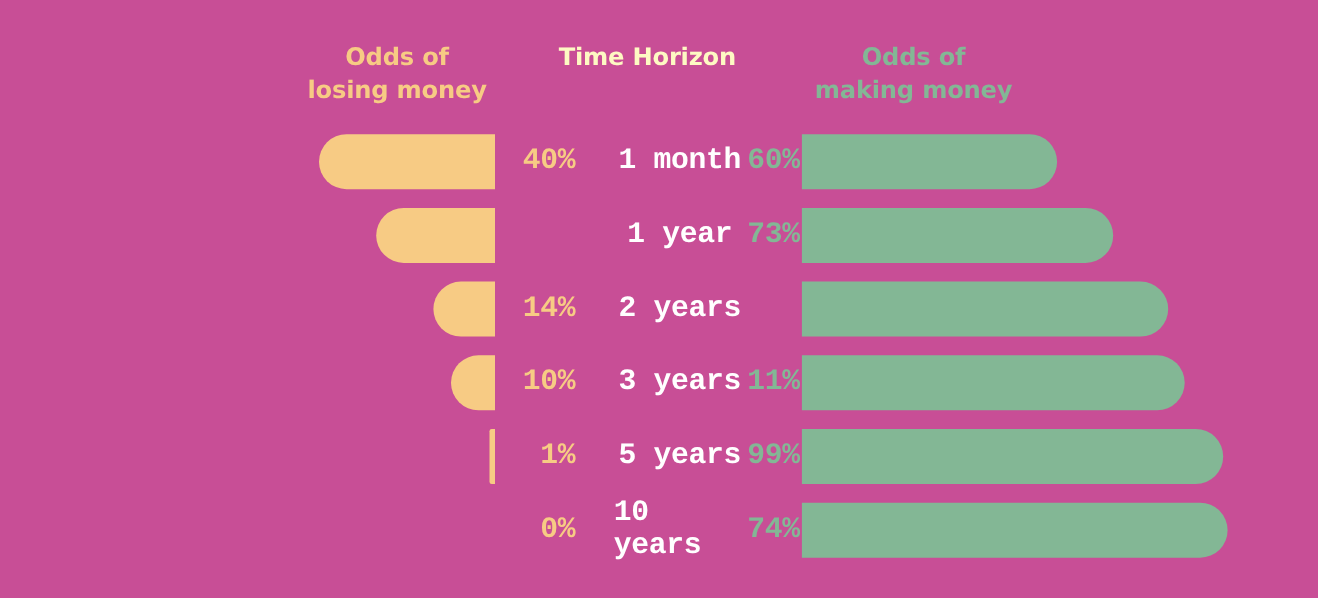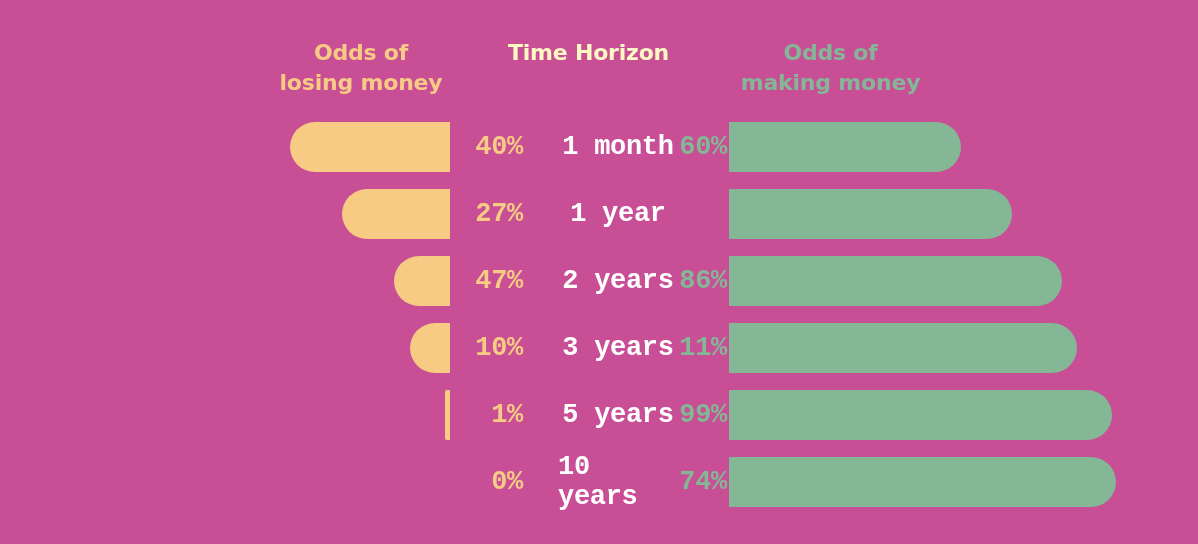--- a/index.html
+++ b/index.html
@@ -70,29 +70,28 @@
   <div id="rows">
       <div class="row" style="top: 122px;">
         <div class="bar bar-left" style="width: 160px;"></div>
         <div class="lbl lbl-pct-left">40%</div>
         <div class="lbl lbl-horizon">1 month</div>
         <div class="lbl lbl-pct-right">60%</div>
         <div class="bar bar-right" style="width: 232.2px;"></div>
       </div>
       <div class="row" style="top: 189px;">
         <div class="bar bar-left" style="width: 108px;"></div>
-        <div class="lbl lbl-pct-left">27%</div>
         <div class="lbl lbl-horizon">1 year</div>
+        <div class="lbl lbl-pct-right">73%</div>
         <div class="bar bar-right" style="width: 282.51px;"></div>
       </div>
       <div class="row" style="top: 256px;">
         <div class="bar bar-left" style="width: 56px;"></div>
-        <div class="lbl lbl-pct-left">47%</div>
+        <div class="lbl lbl-pct-left">14%</div>
         <div class="lbl lbl-horizon">2 years</div>
-        <div class="lbl lbl-pct-right">86%</div>
         <div class="bar bar-right" style="width: 332.82px;"></div>
       </div>
       <div class="row" style="top: 323px;">
         <div class="bar bar-left" style="width: 40px;"></div>
         <div class="lbl lbl-pct-left">10%</div>
         <div class="lbl lbl-horizon">3 years</div>
         <div class="lbl lbl-pct-right">11%</div>
         <div class="bar bar-right" style="width: 348.3px;"></div>
       </div>
       <div class="row" style="top: 390px;">

